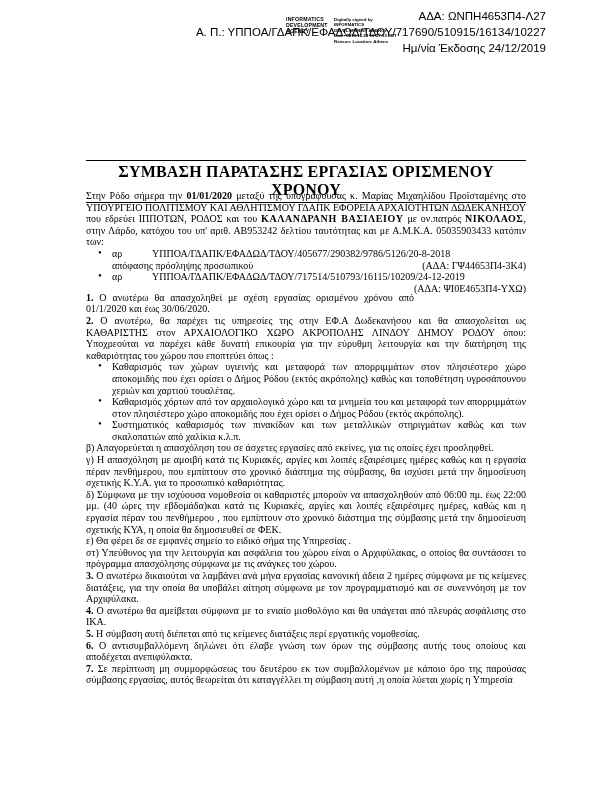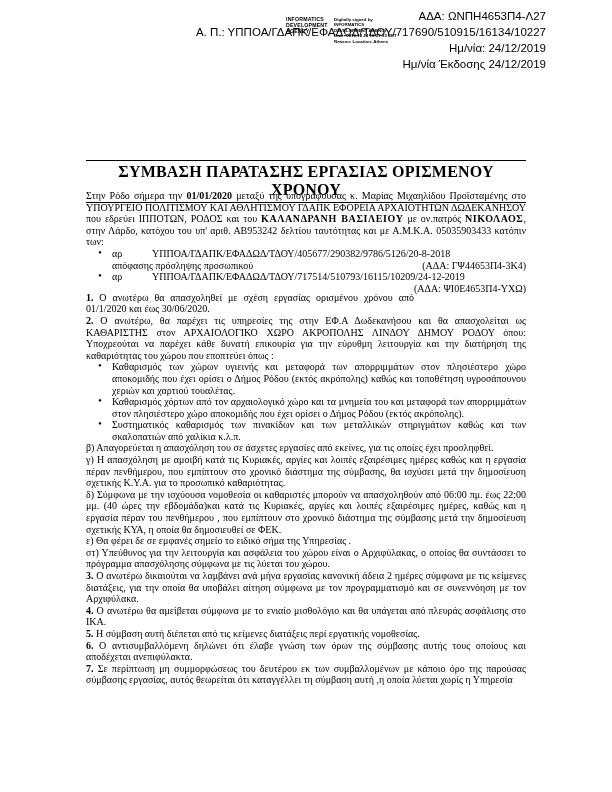--- a/index.html
+++ b/index.html
@@ -125,21 +125,20 @@
   .numlead { font-weight: bold; }
 </style>
 </head>
 <body>
 
 <div class="page">
 
   <div class="header">
     <div class="hline">ΑΔΑ: ΩΝΠΗ4653Π4-Λ27</div>
     <div class="hline prot">Α. Π.: ΥΠΠΟΑ/ΓΔΑΠΚ/ΕΦΑΔΩΔ/ΤΔΟΥ/717690/510915/16134/10227</div>
-    <div class="hline">Ημ/νία: 24/12/2019</div>
     <div class="hline">Ημ/νία Έκδοσης 24/12/2019</div>
   </div>
 
   <div class="stamp">
     <div class="s-left">INFORMATICS DEVELOPMENT AGENCY</div>
     <div class="s-right">Digitally signed by INFORMATICS DEVELOPMENT AGENCY Date: 2019.12.24 10:57:33 EET Reason: Location: Athens</div>
   </div>
 
   <div class="title-box">
     <div class="title-text">ΣΥΜΒΑΣΗ ΠΑΡΑΤΑΣΗΣ ΕΡΓΑΣΙΑΣ ΟΡΙΣΜΕΝΟΥ ΧΡΟΝΟΥ</div>
@@ -167,21 +166,21 @@
     <ul class="bullets">
       <li>Καθαρισμός των χώρων υγιεινής και μεταφορά των απορριμμάτων στον πλησιέστερο χώρο αποκομιδής που έχει ορίσει ο Δήμος Ρόδου (εκτός ακρόπολης) καθώς και τοποθέτηση υγροσάπουνου χεριών και χαρτιού τουαλέτας.</li>
       <li>Καθαρισμός χόρτων από τον αρχαιολογικό χώρο και τα μνημεία του και μεταφορά των απορριμμάτων στον πλησιέστερο χώρο αποκομιδής που έχει ορίσει ο Δήμος Ρόδου (εκτός ακρόπολης).</li>
       <li>Συστηματικός καθαρισμός των πινακίδων και των μεταλλικών στηριγμάτων καθώς και των σκαλοπατιών από χαλίκια κ.λ.π.</li>
     </ul>
 
     <p class="para">β) Απαγορεύεται η απασχόληση του σε άσχετες εργασίες από εκείνες, για τις οποίες έχει προσληφθεί.</p>
     <p class="para">γ) Η απασχόληση με αμοιβή κατά τις Κυριακές, αργίες και λοιπές εξαιρέσιμες ημέρες καθώς και η εργασία πέραν πενθήμερου, που εμπίπτουν στο χρονικό διάστημα της σύμβασης, θα ισχύσει μετά την δημοσίευση σχετικής Κ.Υ.Α. για το προσωπικό καθαριότητας.</p>
     <p class="para">δ) Σύμφωνα με την ισχύουσα νομοθεσία οι καθαριστές μπορούν να απασχοληθούν από 06:00 πμ. έως 22:00 μμ. (40 ώρες την εβδομάδα)και κατά τις Κυριακές, αργίες και λοιπές εξαιρέσιμες ημέρες, καθώς και η εργασία πέραν του πενθήμερου , που εμπίπτουν στο χρονικό διάστημα της σύμβασης μετά την δημοσίευση σχετικής ΚΥΑ, η οποία θα δημοσιευθεί σε ΦΕΚ.</p>
     <p class="para">ε) Θα φέρει δε σε εμφανές σημείο το ειδικό σήμα της Υπηρεσίας .</p>
-    <p class="para">στ) Υπεύθυνος για την λειτουργία και ασφάλεια του χώρου είναι ο Αρχιφύλακας, ο οποίος θα συντάσσει το πρόγραμμα απασχόλησης σύμφωνα με τις λύεται του χώρου.</p>
+    <p class="para">στ) Υπεύθυνος για την λειτουργία και ασφάλεια του χώρου είναι ο Αρχιφύλακας, ο οποίος θα συντάσσει το πρόγραμμα απασχόλησης σύμφωνα με τις ανάγκες του χώρου.</p>
     <p class="para"><span class="numlead">3.</span>    Ο ανωτέρω δικαιούται να λαμβάνει ανά μήνα εργασίας κανονική άδεια  2 ημέρες σύμφωνα με τις κείμενες διατάξεις, για την οποία θα υποβάλει αίτηση σύμφωνα με τον προγραμματισμό και σε συνεννόηση με τον Αρχιφύλακα.</p>
     <p class="para"><span class="numlead">4.</span>    Ο ανωτέρω θα αμείβεται σύμφωνα με το ενιαίο μισθολόγιο και θα υπάγεται από πλευράς ασφάλισης στο ΙΚΑ.</p>
     <p class="para"><span class="numlead">5.</span>   Η σύμβαση αυτή διέπεται από τις κείμενες διατάξεις περί εργατικής νομοθεσίας.</p>
     <p class="para"><span class="numlead">6.</span>   Ο αντισυμβαλλόμενη δηλώνει ότι έλαβε γνώση των όρων της σύμβασης αυτής τους οποίους και αποδέχεται ανεπιφύλακτα.</p>
     <p class="para"><span class="numlead">7.</span>   Σε περίπτωση μη συμμορφώσεως του δευτέρου εκ των συμβαλλομένων με κάποιο όρο της παρούσας σύμβασης εργασίας, αυτός θεωρείται ότι καταγγέλλει τη σύμβαση αυτή ,η οποία λύεται χωρίς η Υπηρεσία</p>
 
   </div>
 </div>
 
 </body></html>

